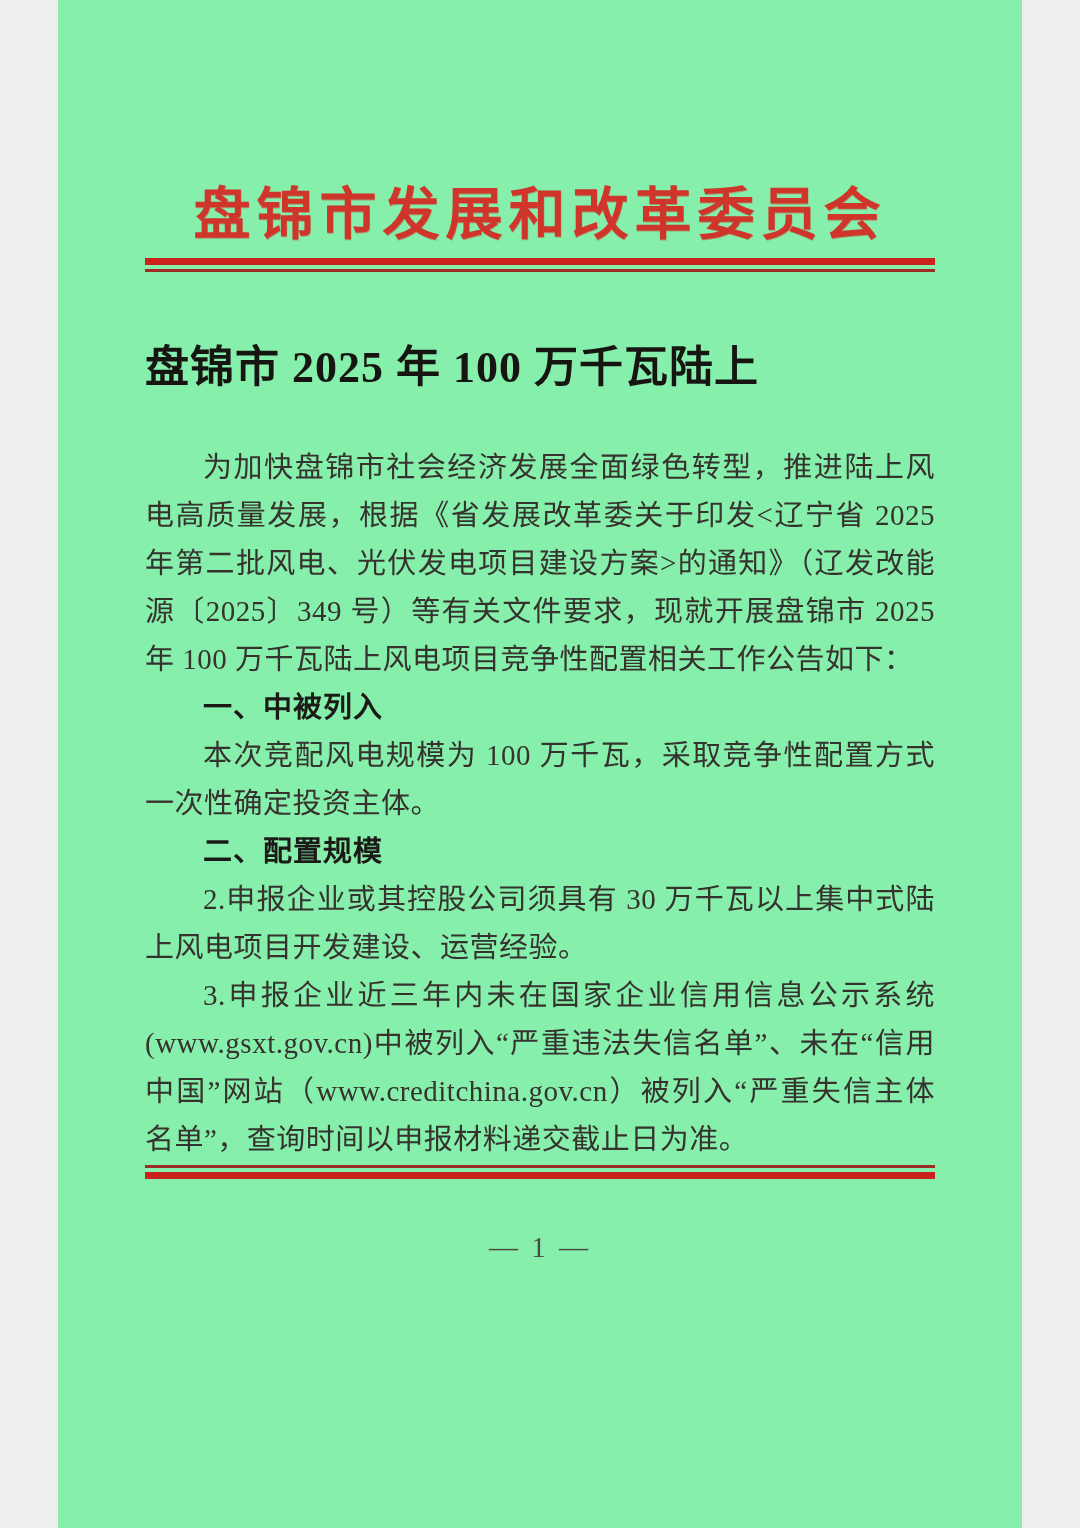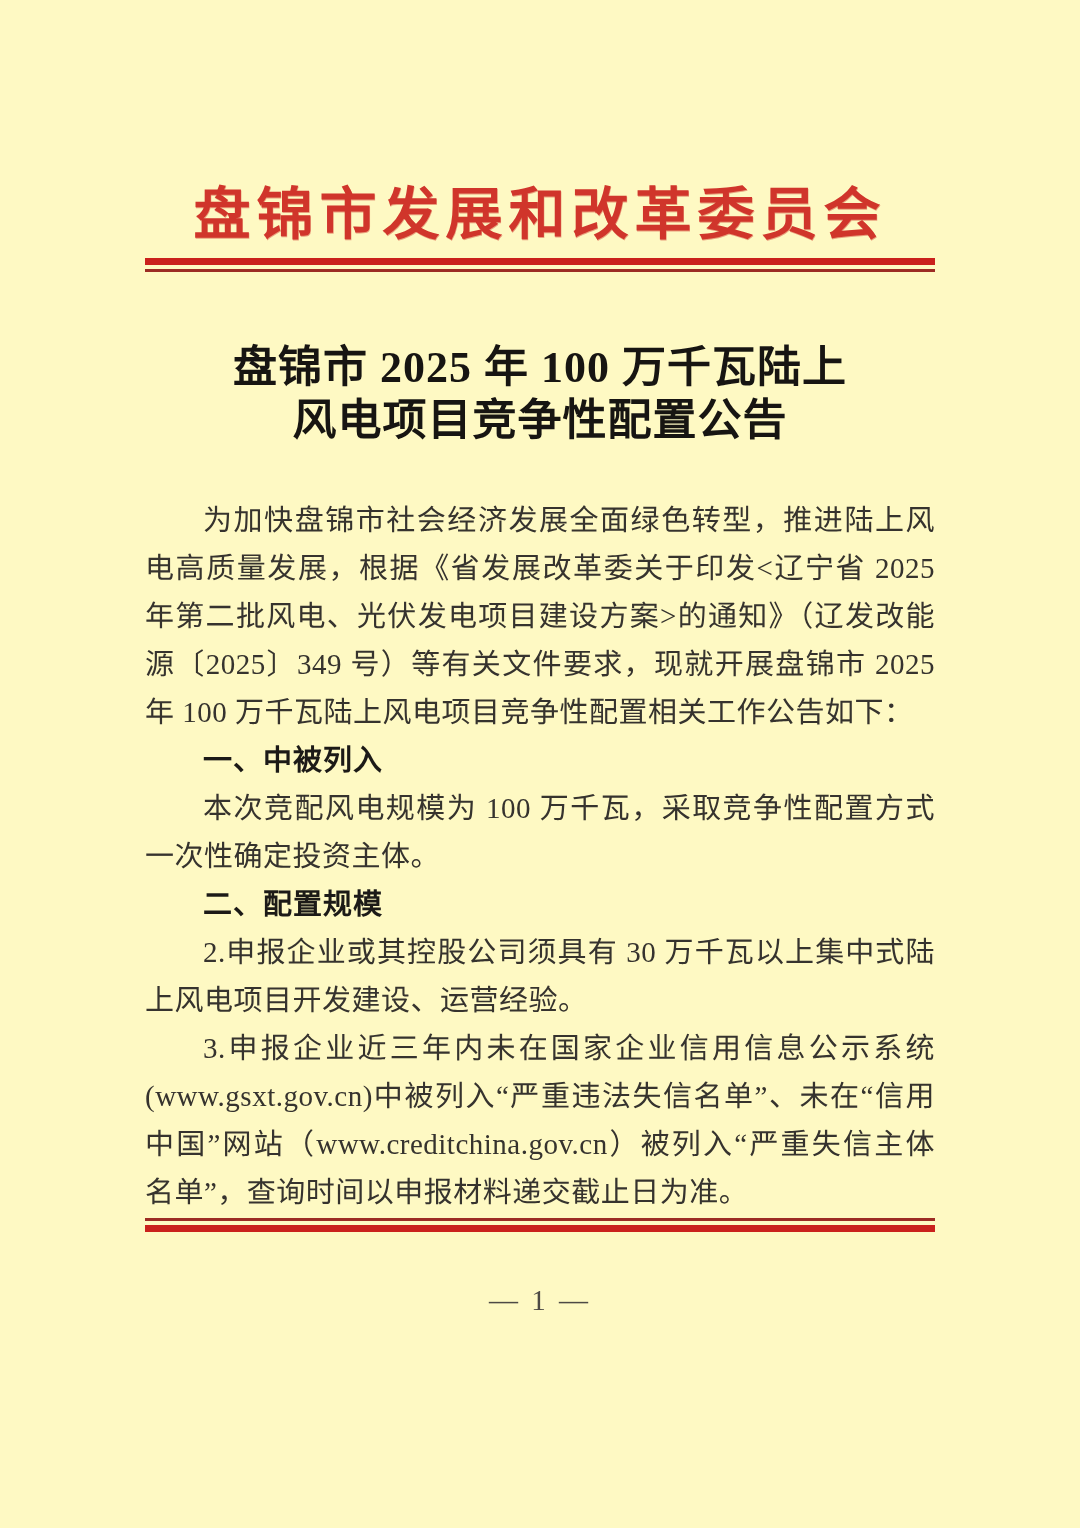--- a/index.html
+++ b/index.html
@@ -4,24 +4,24 @@
 <style>
   * { margin: 0; padding: 0; box-sizing: border-box; }
 
   html, body {
     background: #efeeec;
     font-family: "Liberation Serif", "DejaVu Serif", serif;
   }
 
   .page {
     position: relative;
-    width: 1080px;
+    width: 964px;
     height: 1528px;
     margin: 0 auto;
-    background: #fef9c3;
+    background: #86efac;
     overflow: hidden;
     color: #36332e;
   }
 
   .doc-column {
     width: 790px;
     margin: 0 auto;
   }
 
   
@@ -43,21 +43,21 @@
   .rule-group { margin-top: 15px; }
   .rule { width: 100%; border: 0; }
   .rule.thick { height: 7px; background: #ca211c; }
   .rule.thin  { height: 3px; background: #9c2c24; }
   .rule-group.top .thin { margin-top: 4px; }
   .rule-group.bottom .thick { margin-top: 4px; }
 
   
   .doc-title {
     margin-top: 69px;
-    text-align: center;
+    text-align: left;
     font-weight: 700;
     color: #171512;
   }
   .doc-title .title-line {
     font-size: 44px;
     line-height: 53px;
     letter-spacing: 1px;
     white-space: nowrap;
   }
 
@@ -102,21 +102,20 @@
   <header class="masthead doc-column">
     <div class="masthead-title">盘锦市发展和改革委员会</div>
     <div class="rule-group top">
       <div class="rule thick"></div>
       <div class="rule thin"></div>
     </div>
   </header>
 
   <h1 class="doc-title doc-column">
     <div class="title-line">盘锦市 2025 年 100 万千瓦陆上</div>
-    <div class="title-line">风电项目竞争性配置公告</div>
   </h1>
 
   <main class="doc-body doc-column">
     <p class="para">为加快盘锦市社会经济发展全面绿色转型，推进陆上风电高质量发展，根据《省发展改革委关于印发&lt;辽宁省 2025 年第二批风电、光伏发电项目建设方案&gt;的通知》（辽发改能源〔2025〕349 号）等有关文件要求，现就开展盘锦市 2025 年 100 万千瓦陆上风电项目竞争性配置相关工作公告如下：</p>
     <h2 class="section-heading">一、中被列入</h2>
     <p class="para">本次竞配风电规模为 100 万千瓦，采取竞争性配置方式一次性确定投资主体。</p>
     <h2 class="section-heading">二、配置规模</h2>
     <p class="para">2.申报企业或其控股公司须具有 30 万千瓦以上集中式陆上风电项目开发建设、运营经验。</p>
     <p class="para">3.申报企业近三年内未在国家企业信用信息公示系统(www.gsxt.gov.cn)中被列入“严重违法失信名单”、未在“信用中国”网站（www.creditchina.gov.cn）被列入“严重失信主体名单”，查询时间以申报材料递交截止日为准。</p>
   </main>

